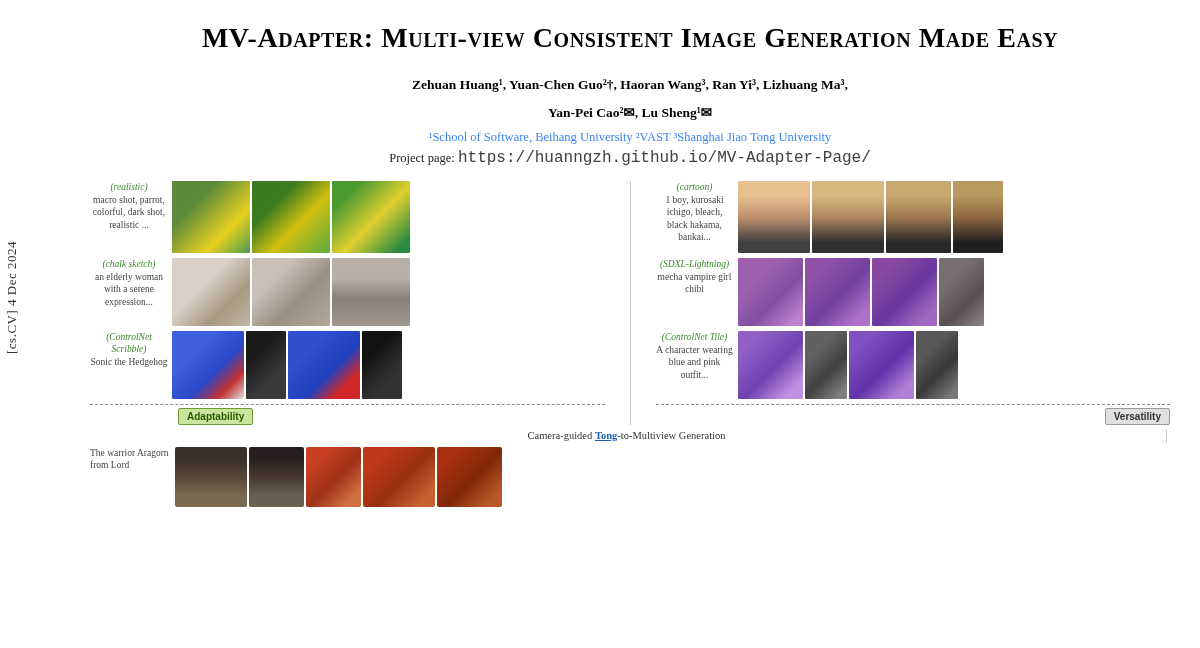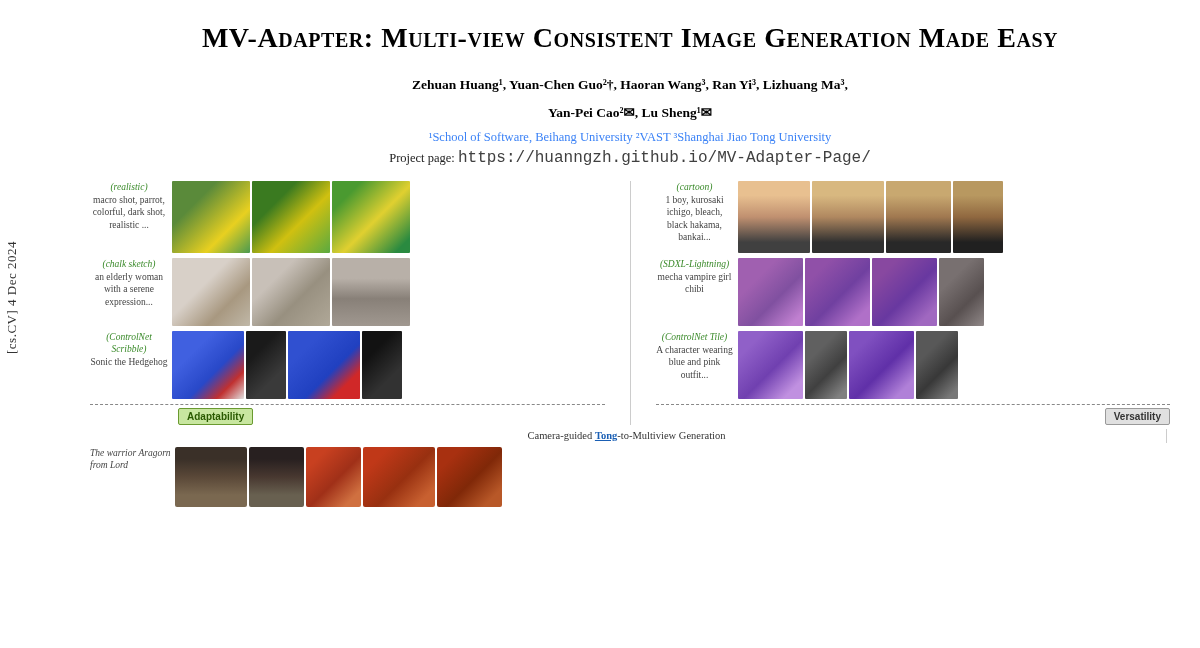--- a/index.html
+++ b/index.html
@@ -160,21 +160,20 @@
       gap: 3px;
       align-items: flex-start;
       margin-top: 4px;
     }
 
     .last-caption {
       width: 82px;
       font-size: 9.5px;
       color: #444;
       line-height: 1.3;
-      font-style: italic;
     }
   </style>
 </head>
 <body>
 
 <div class="sidebar-label" style="position: absolute; left: -18px; top: 50%; transform: translateY(-50%) rotate(-90deg); font-size: 13px; color: rgb(51, 51, 51); white-space: nowrap; font-family: &quot;Times New Roman&quot;, Times, serif; letter-spacing: 0.5px; transform-origin: center center;">[cs.CV] 4 Dec 2024</div>
 
 <div class="main-content">
 
   <div class="paper-title">

